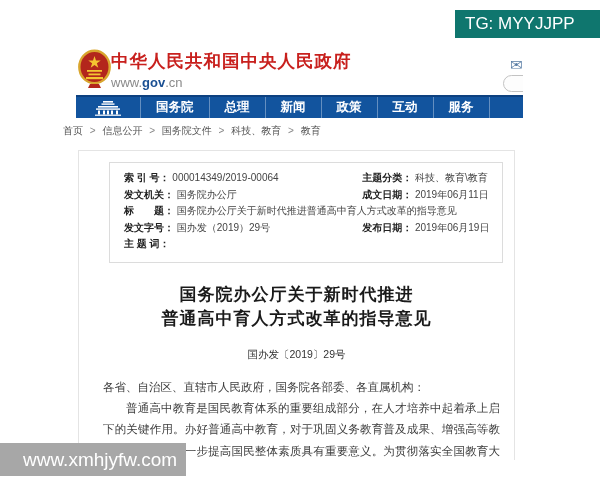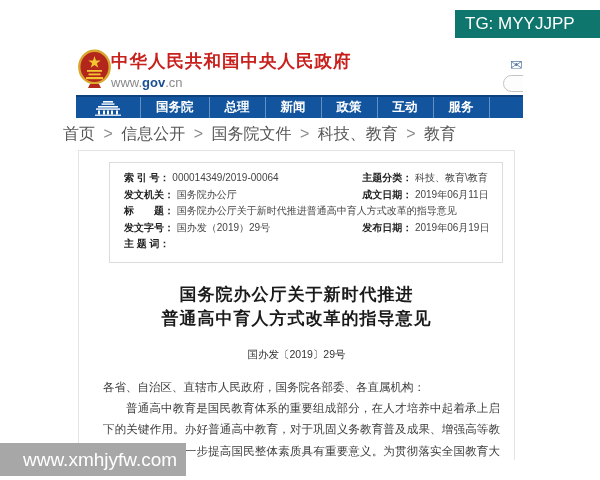--- a/index.html
+++ b/index.html
@@ -32,21 +32,21 @@
   
   .navbar{position:absolute;left:18px;top:50px;width:464px;height:23px;background:#12549e;
           border-top:2px solid #0d4180;box-sizing:border-box;display:flex;align-items:stretch;}
   .nav-item{color:#fff;font-size:12.5px;font-weight:bold;line-height:21px;padding:0 15px;
           white-space:nowrap;cursor:pointer;}
   .nav-item + .nav-item{border-left:1px solid rgba(255,255,255,0.35);}
   .nav-home{display:flex;align-items:center;justify-content:center;width:44px;padding:0 10px;}
   .nav-stub{flex:1;border-left:1px solid rgba(255,255,255,0.35);}
 
   
-  .breadcrumb{position:absolute;left:5px;top:79px;font-size:16px;color:#666;white-space:nowrap;}
+  .breadcrumb{position:absolute;left:5px;top:79px;font-size:10px;color:#666;white-space:nowrap;}
   .breadcrumb a{color:#555;text-decoration:none;cursor:pointer;}
   .breadcrumb .sep{margin:0 4px;color:#888;}
 
   
   .content-panel{position:absolute;left:20px;top:105px;width:437px;min-height:303px;
           border:1px solid #e4e4e4;background:#fff;box-sizing:border-box;}
 
   .meta-box{margin:11px 11px 0 30px;border:1px solid #dcdcdc;padding:7px 0 9px 14px;
           font-size:10px;color:#444;}
   .meta-row{display:flex;line-height:16.5px;}

